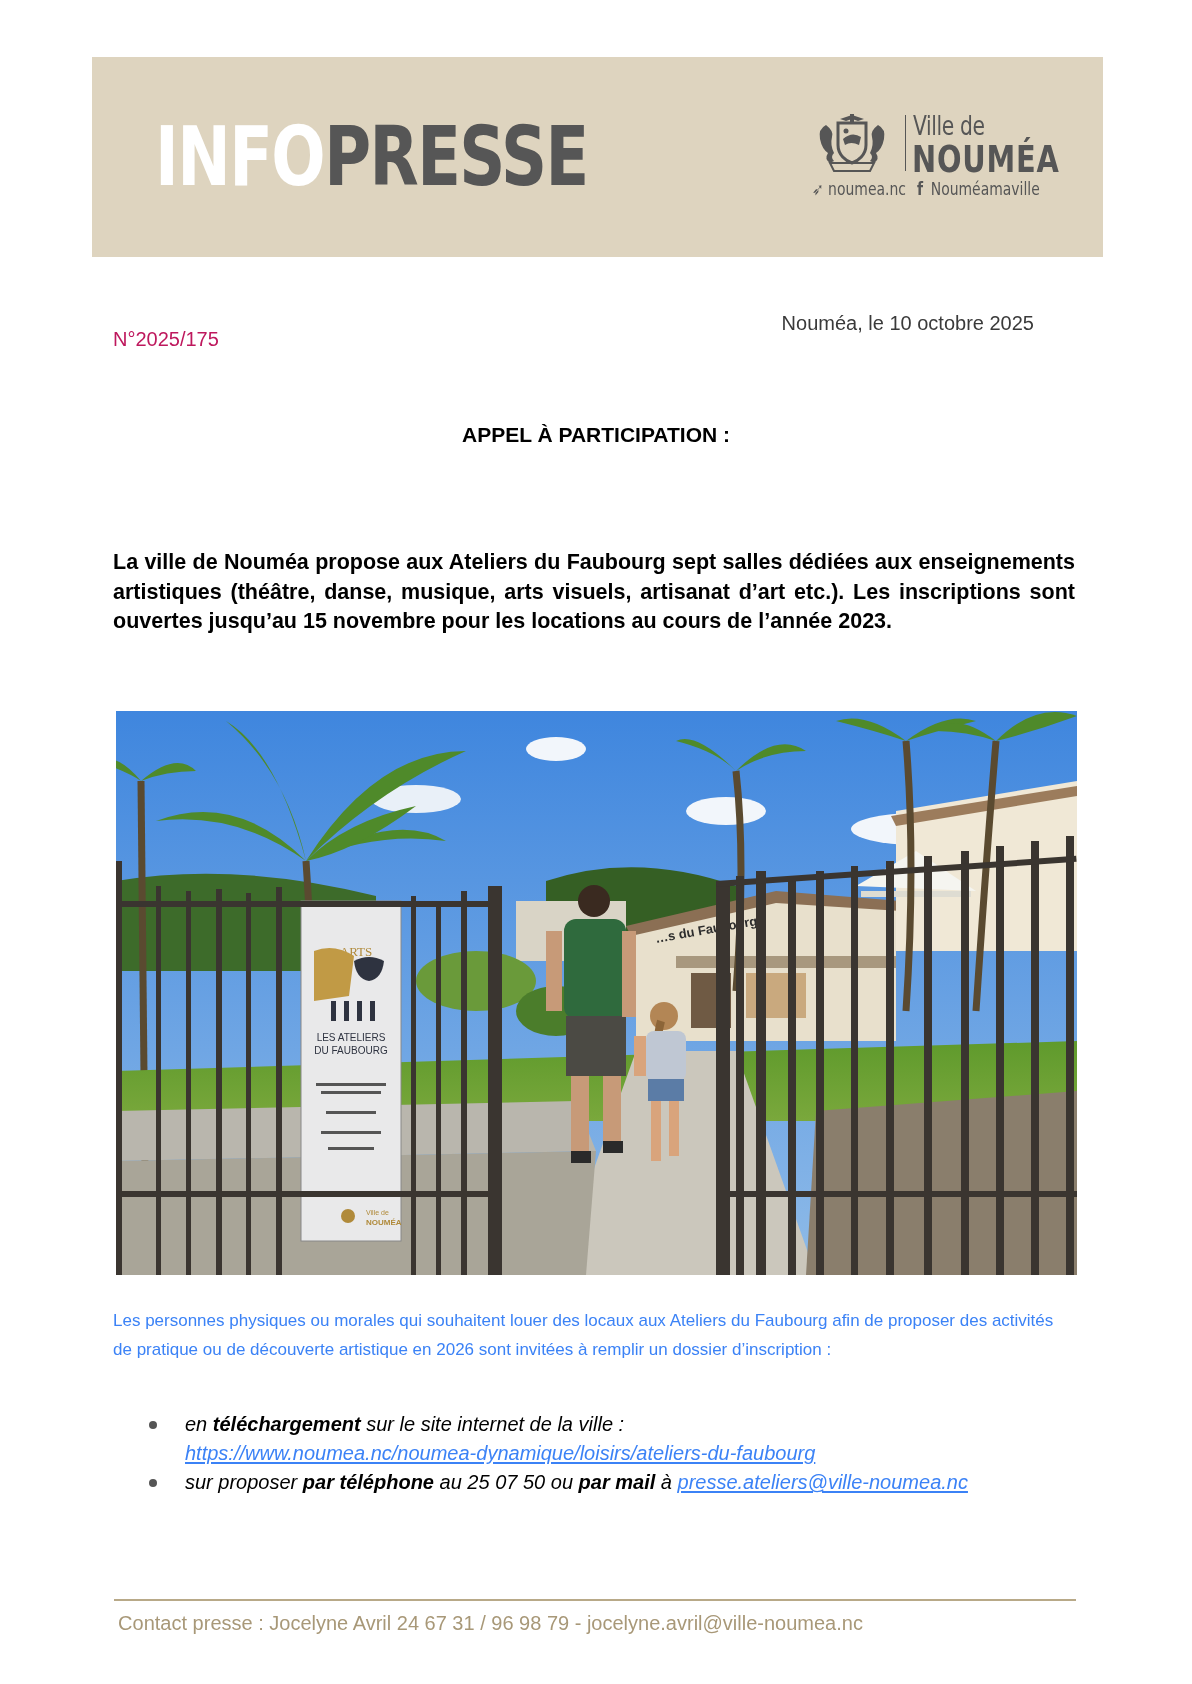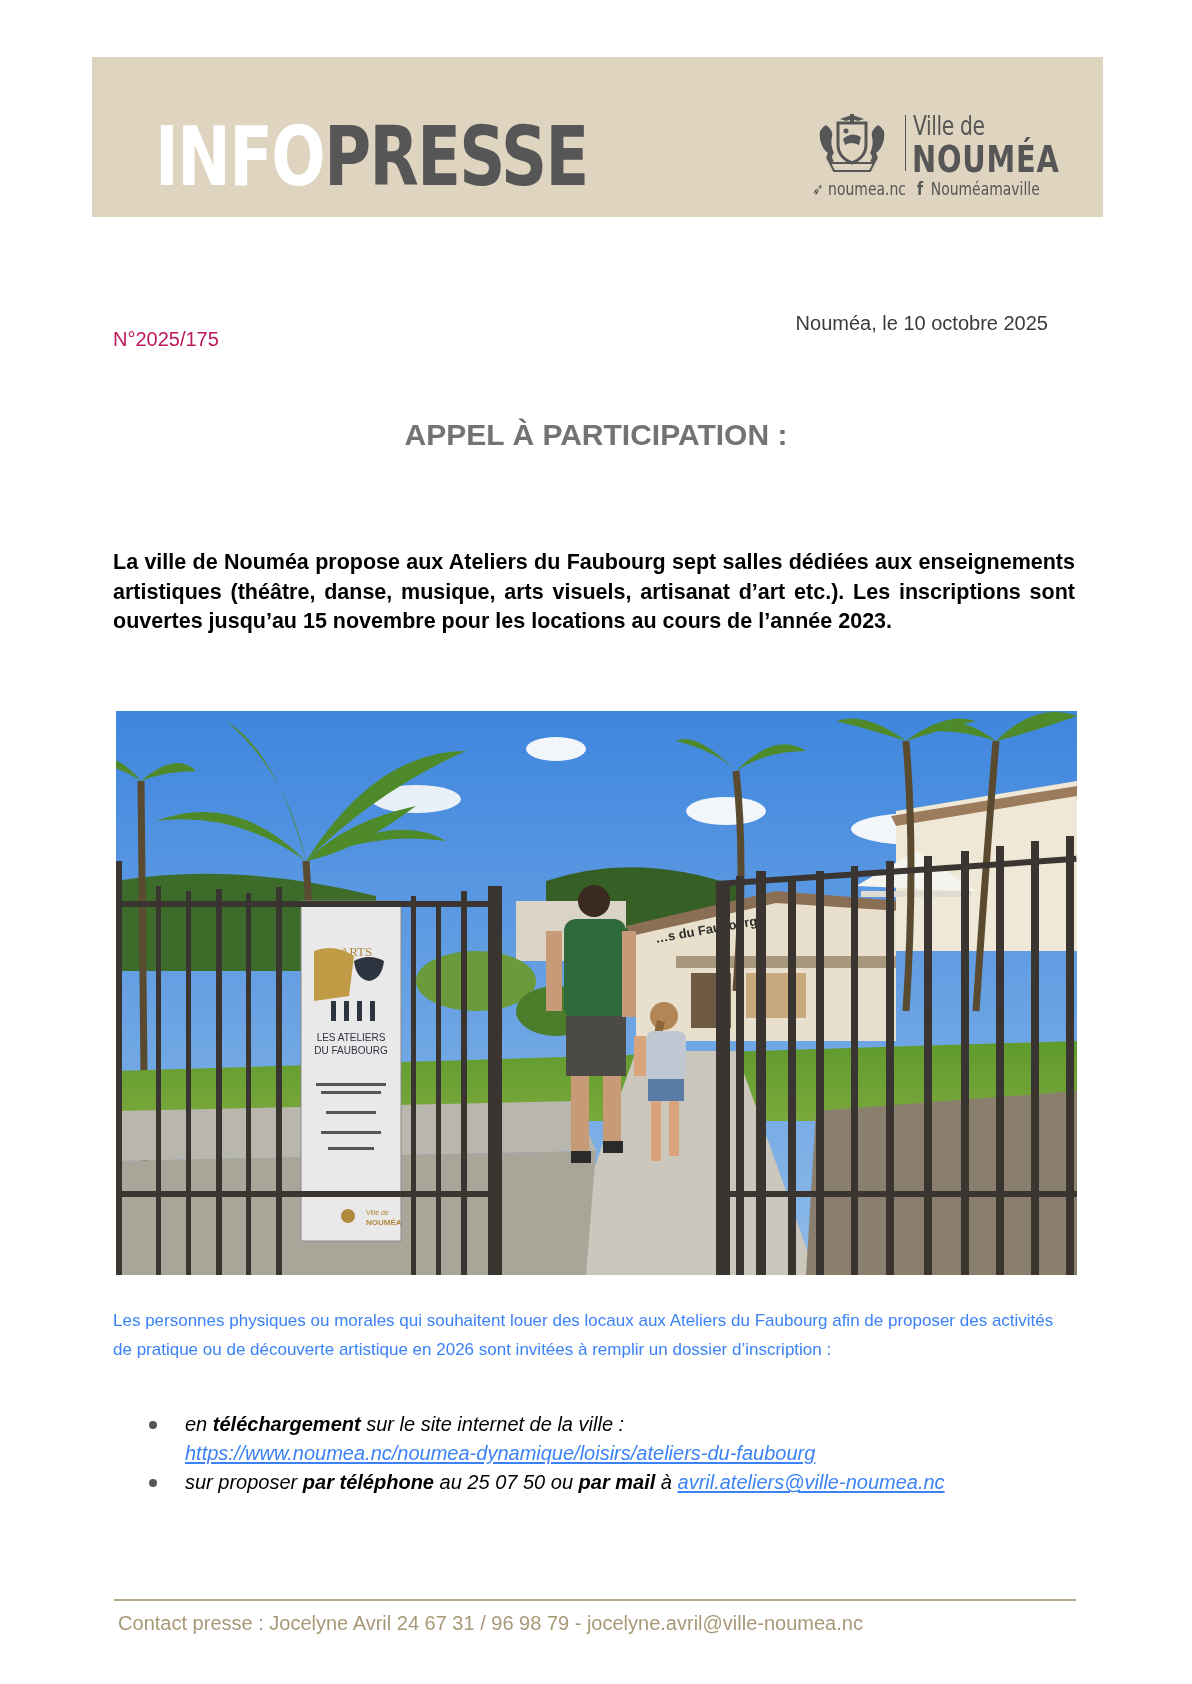--- a/index.html
+++ b/index.html
@@ -1,39 +1,39 @@
 <!DOCTYPE html>
 <html><head>
 <meta charset="utf-8">
 <style>
   * { margin: 0; padding: 0; box-sizing: border-box; }
   html, body { width: 1192px; height: 1684px; background: #ffffff; overflow: hidden; }
   body { position: relative; font-family: "Liberation Sans", sans-serif; color: #000; }
 
   
-  .banner { position: absolute; left: 92px; top: 57px; width: 1011px; height: 160px; background: #ded4bf; }
+  .banner { position: absolute; left: 92px; top: 57px; width: 1011px; height: 200px; background: #ded4bf; }
   .banner-title { position: absolute; left: 63px; top: 58px; height: 84px; font-family: "DejaVu Sans", sans-serif; font-weight: bold; font-size: 82px; letter-spacing: -2px; line-height: 84px; transform: scaleX(0.78); transform-origin: left center; white-space: nowrap; }
   .banner-title .info { color: #ffffff; }
   .banner-title .presse { color: #565656; }
 
   .logo { position: absolute; left: 720px; top: 56px; width: 250px; height: 90px; }
   .crest { position: absolute; left: 0; top: 0; width: 80px; height: 62px; }
   .logo-sep { position: absolute; left: 93px; top: 2px; width: 1px; height: 56px; background: #565656; }
   .ville-de { position: absolute; left: 101px; top: -2px; font-size: 26px; color: #565656; font-family: "DejaVu Sans", sans-serif; transform: scaleX(0.78); transform-origin: left top; white-space: nowrap; letter-spacing: -0.5px; }
   .noumea { position: absolute; left: 100px; top: 24px; font-size: 38px; font-weight: bold; color: #565656; font-family: "DejaVu Sans", sans-serif; transform: scaleX(0.76); transform-origin: left top; white-space: nowrap; letter-spacing: 1px; }
   .logo-links { position: absolute; left: 0; top: 66px; font-size: 17px; color: #565656; white-space: nowrap; font-family: "DejaVu Sans", sans-serif; transform: scaleX(0.82); transform-origin: left top; }
   .logo-links span { display: inline-block; }
   .fb-icon { font-weight: bold; margin-left: 8px; margin-right: 4px; }
 
   
   .ref-number { position: absolute; left: 113px; top: 328px; font-size: 20px; color: #be185d; }
-  .date-line { position: absolute; right: 144px; top: 312px; font-size: 20px; color: #3a3a3a; }
-
-  
-  .doc-title { position: absolute; left: 0; top: 416px; width: 1192px; text-align: center; color: #737373; font-weight: bold; font-size: 30px; line-height: 38px; }
+  .date-line { position: absolute; right: 158px; top: 312px; font-size: 20px; color: #3a3a3a; }
+
+  
+  .doc-title { position: absolute; left: 0; top: 416px; width: 1192px; text-align: center; color: #000000; font-weight: bold; font-size: 21px; line-height: 38px; }
   .doc-title div { display: block; }
 
   
   .intro { position: absolute; left: 113px; top: 548px; width: 962px; font-size: 21.5px; font-weight: bold; line-height: 29.5px; text-align: justify; color: #000; }
 
   
   .photo { position: absolute; left: 116px; top: 711px; width: 961px; height: 564px; overflow: hidden; background: #4f8fd8; }
   .photo svg { display: block; }
 
   
@@ -244,18 +244,18 @@
 <p class="body-para">Les personnes physiques ou morales qui souhaitent louer des locaux aux Ateliers du Faubourg afin de proposer des activités de pratique ou de découverte artistique en 2026 sont invitées à remplir un dossier d’inscription :</p>
 
 <ul class="bullets">
   <li>
     <span class="dot"></span>
     <span>en </span><b>téléchargement</b><span> sur le site internet de la ville :</span><br>
     <a class="link">https://www.noumea.nc/noumea-dynamique/loisirs/ateliers-du-faubourg</a>
   </li>
   <li>
     <span class="dot"></span>
-    <span>sur proposer </span><b>par téléphone</b><span> au 25 07 50 ou </span><b>par mail</b><span> à </span><a class="link">avril.ateliers@ville-noumea.nc</a>
+    <span>sur proposer </span><b>par téléphone</b><span> au 25 07 50 ou </span><b>par mail</b><span> à </span><a class="link">presse.ateliers@ville-noumea.nc</a>
   </li>
 </ul>
 
 <div class="footer-rule"></div>
 <div class="footer-contact">Contact presse : Jocelyne Avril 24 67 31 / 96 98 79  - jocelyne.avril@ville-noumea.nc</div>
 
 </body></html>

